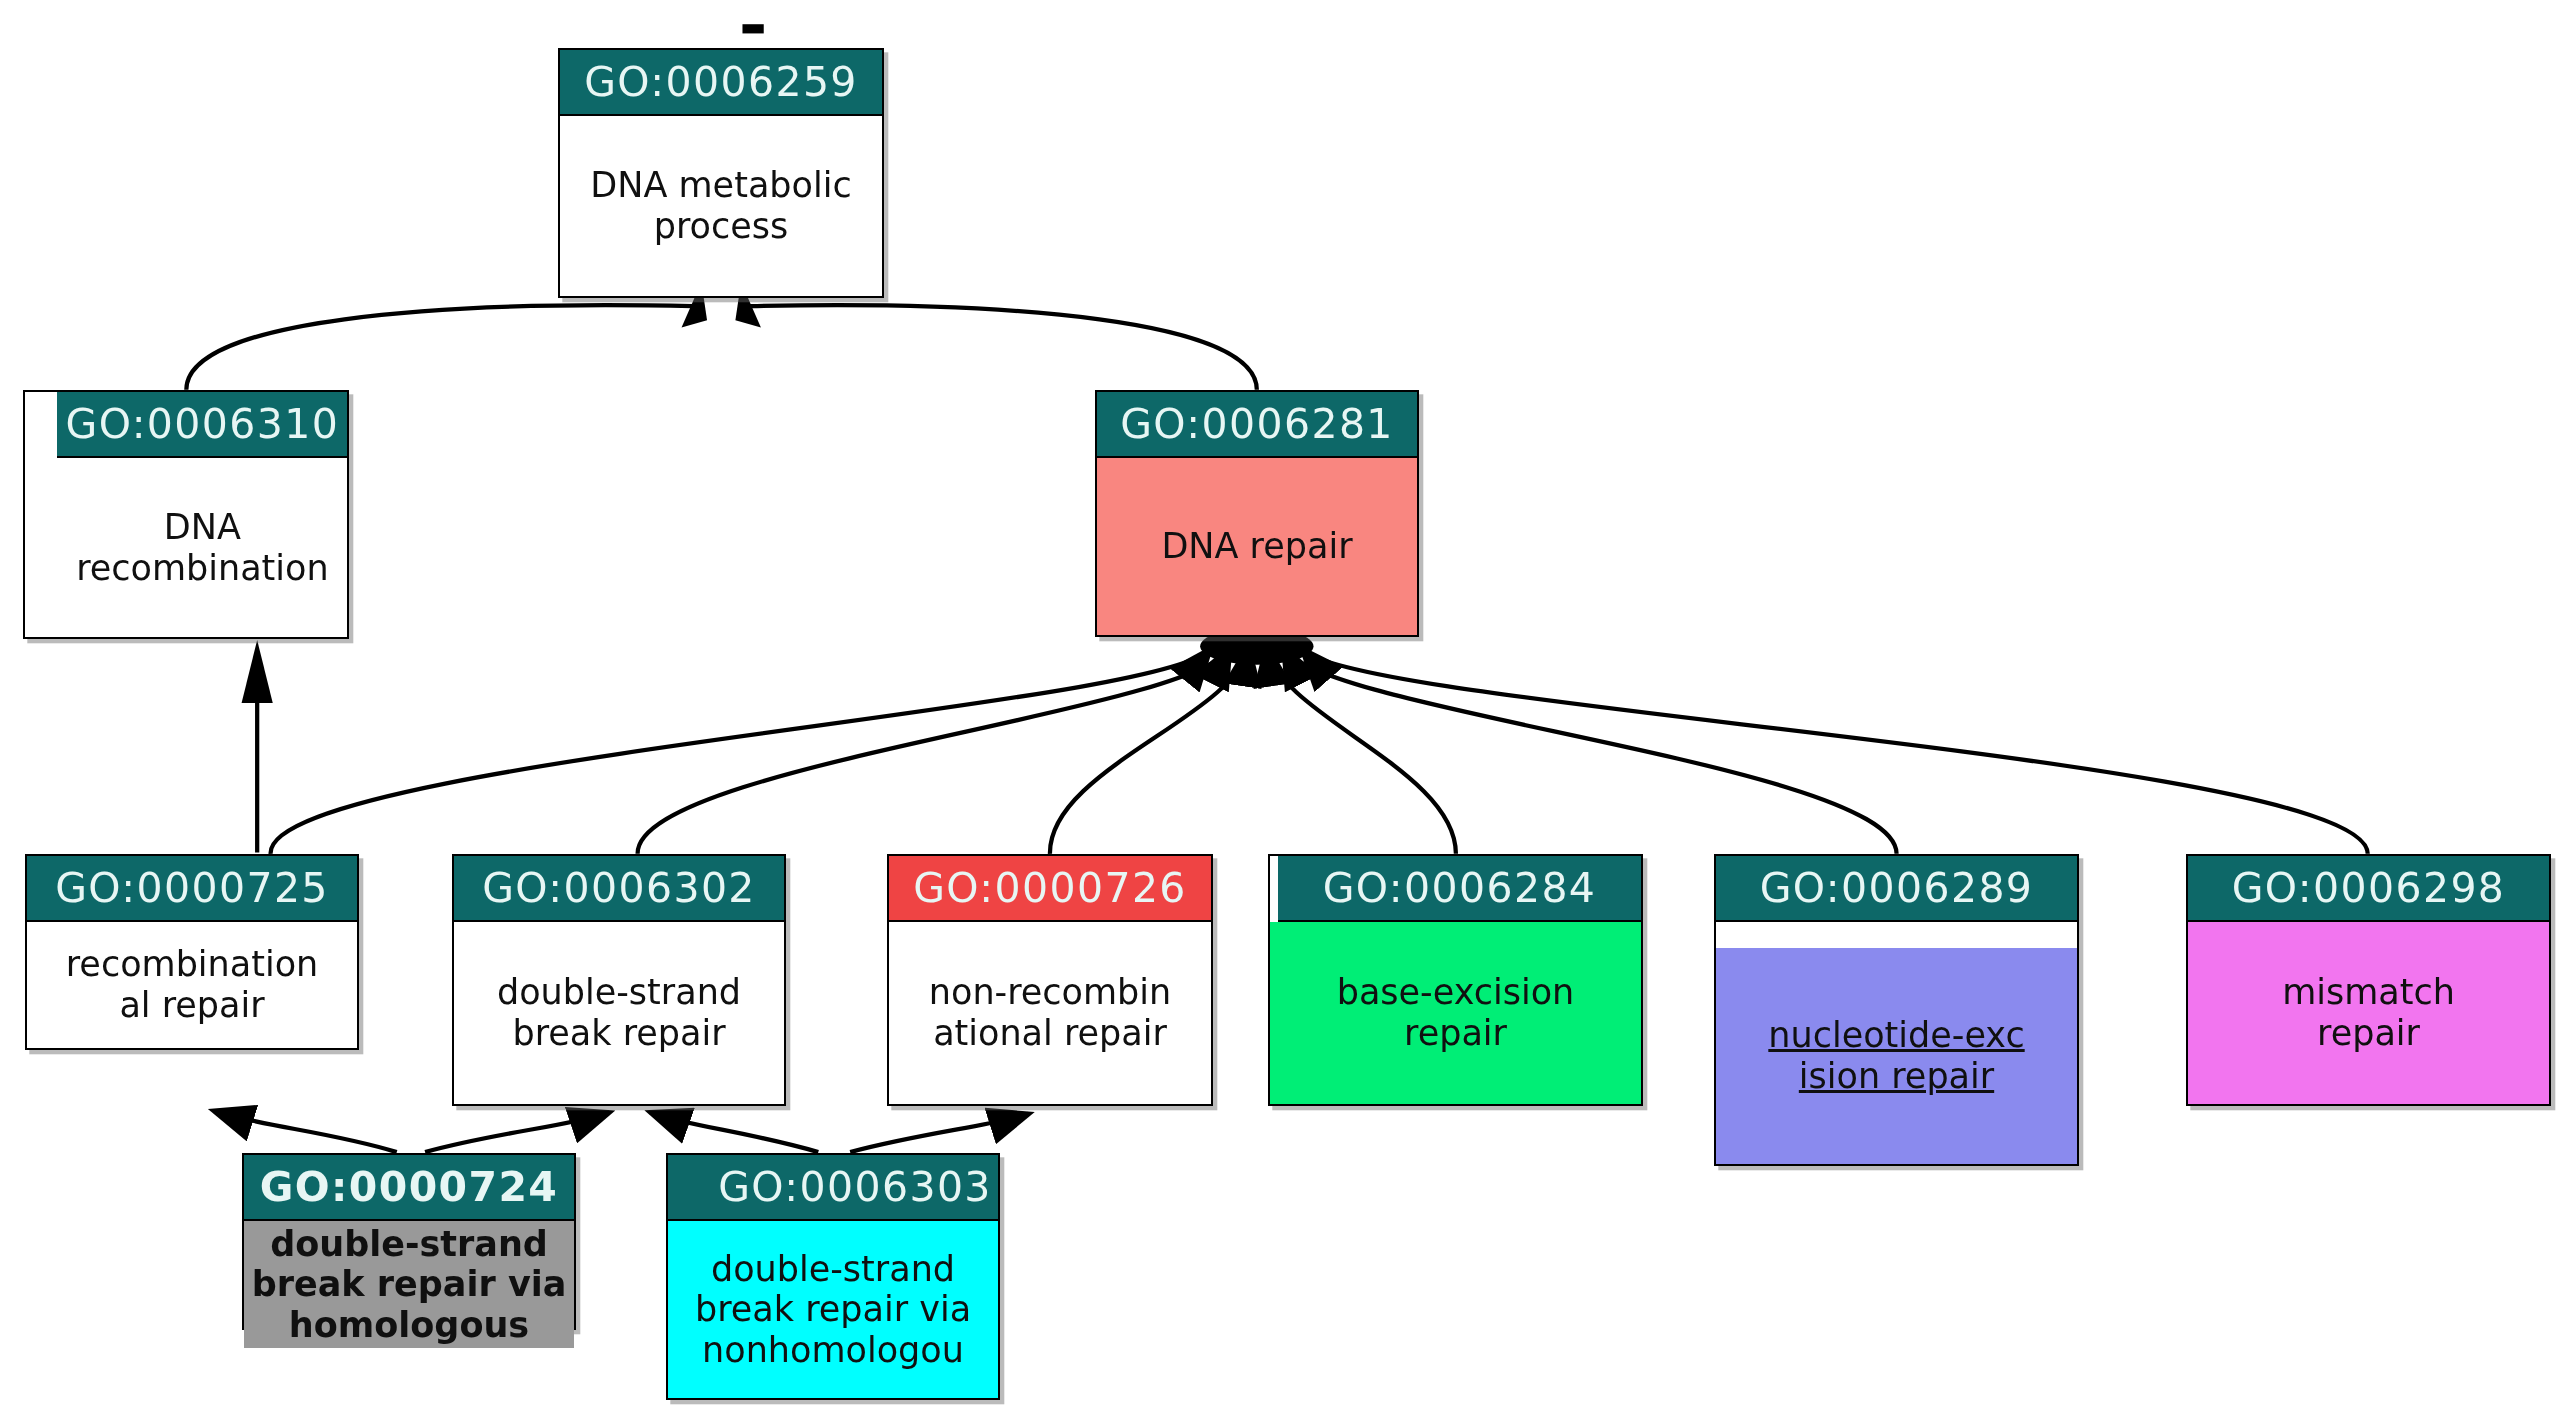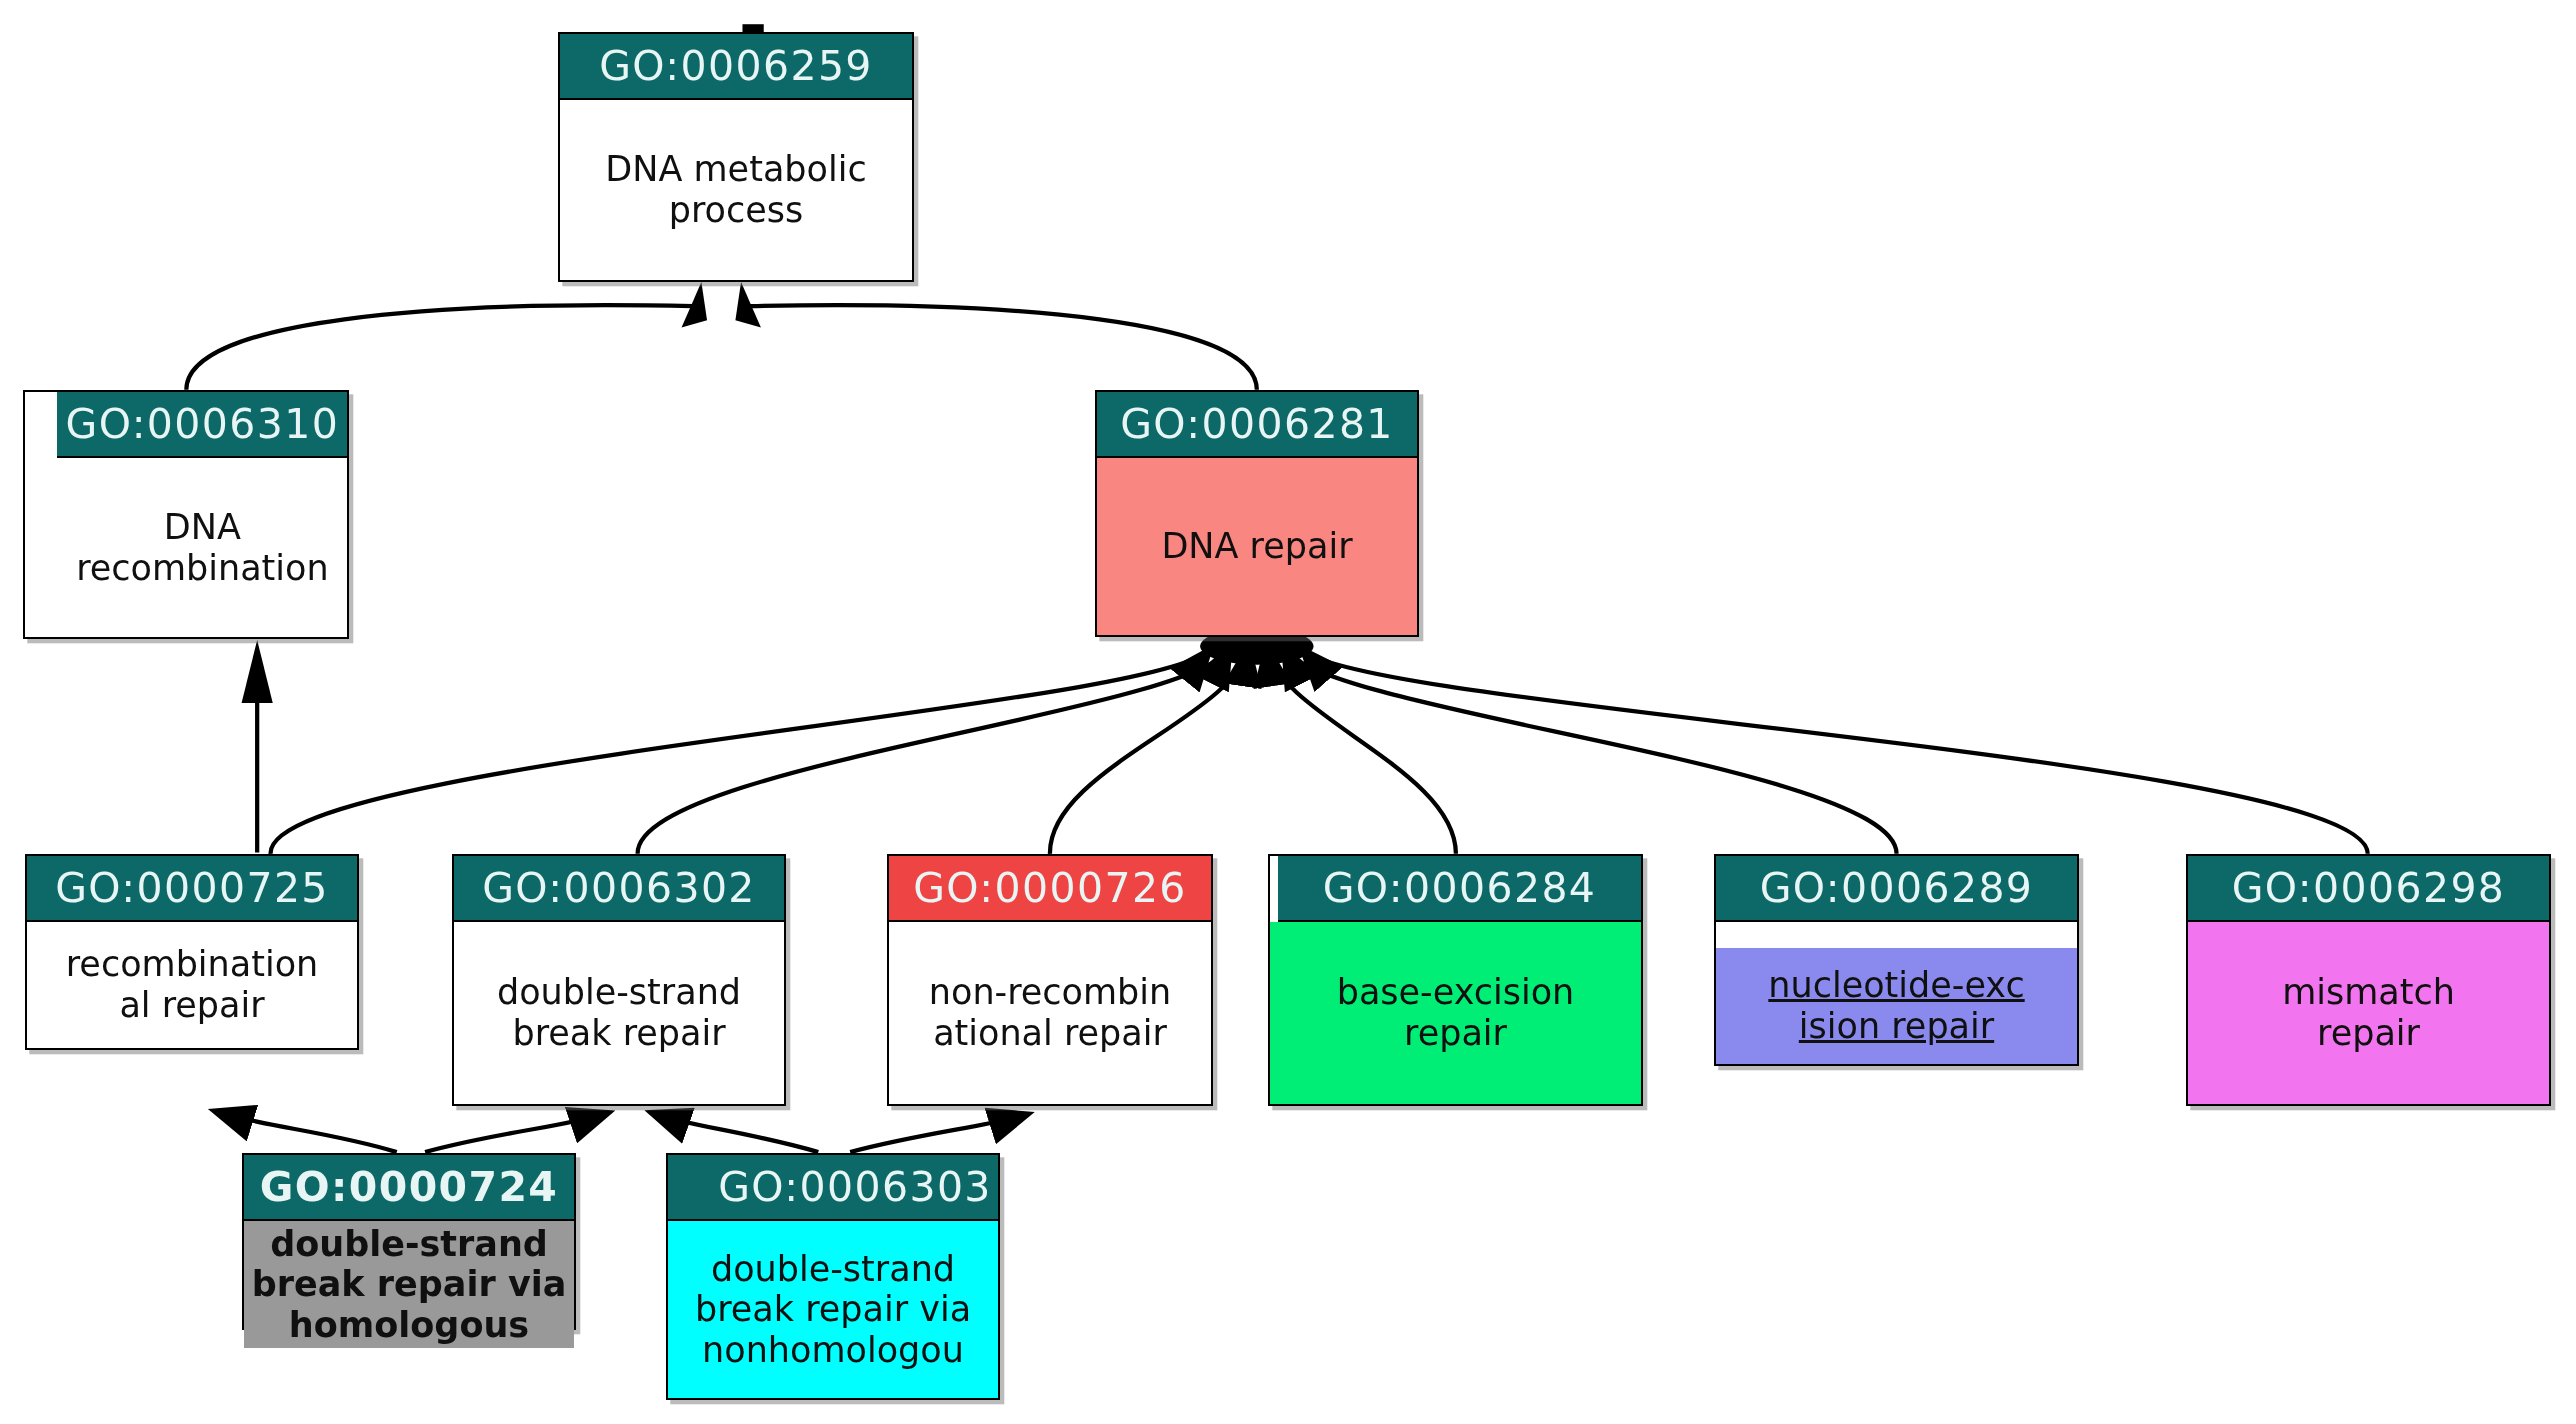--- a/index.html
+++ b/index.html
@@ -70,21 +70,21 @@
     <path d="M 2677 1205 C 2677 1080, 1858 1005, 1812 914" stroke="#000" stroke-width="6" fill="none" marker-end="url(#ah)"></path>
     <path d="M 3342 1205 C 3342 1070, 1912 1000, 1838 916" stroke="#000" stroke-width="6" fill="none" marker-end="url(#ah)"></path>
     <ellipse cx="1774" cy="912" rx="80" ry="26" fill="#000"></ellipse>
 
     <path d="M 560 1626 C 470 1598, 372 1590, 302 1568" stroke="#000" stroke-width="6" fill="none" marker-end="url(#ah)"></path>
     <path d="M 600 1626 C 700 1598, 800 1590, 860 1570" stroke="#000" stroke-width="6" fill="none" marker-end="url(#ah)"></path>
     <path d="M 1155 1626 C 1060 1598, 975 1590, 918 1570" stroke="#000" stroke-width="6" fill="none" marker-end="url(#ah)"></path>
     <path d="M 1200 1626 C 1305 1598, 1395 1590, 1452 1572" stroke="#000" stroke-width="6" fill="none" marker-end="url(#ah)"></path>
   </svg>
 
-  <div class="go-node" style="left:558px;top:32px;width:356px;height:250px;">
+  <div class="go-node" style="left:558px;top:48px;width:326px;height:250px;">
     <div class="hdr" style="background-color: rgb(13, 104, 104); color: rgb(231, 246, 244);">GO:0006259</div>
     <div class="bdy" style="background-color: rgb(255, 255, 255);">DNA metabolic
 process</div>
   </div>
 
   <div class="go-node" style="left:23.4px;top:390px;width:326px;height:249px;padding-left:32px;">
     <div class="hdr" style="background-color: rgb(13, 104, 104); color: rgb(231, 246, 244);">GO:0006310</div>
     <div class="bdy" style="background-color: rgb(255, 255, 255);">DNA
 recombination</div>
   </div>
@@ -111,21 +111,21 @@
     <div class="bdy" style="background-color: rgb(255, 255, 255);">non-recombin
 ational repair</div>
   </div>
 
   <div class="go-node" style="left:1268px;top:854px;width:375px;height:252px;">
     <div class="hdr" style="background-color: rgb(13, 104, 104); color: rgb(231, 246, 244); margin-left: 8px;">GO:0006284</div>
     <div class="bdy" style="background-color: rgb(0, 238, 118);">base-excision
 repair</div>
   </div>
 
-  <div class="go-node" style="left:1714px;top:854px;width:365px;height:212px;gap:26px;">
+  <div class="go-node" style="left:1714px;top:854px;width:365px;height:312px;gap:26px;">
     <div class="hdr" style="background-color: rgb(13, 104, 104); color: rgb(231, 246, 244);">GO:0006289</div>
     <div class="bdy" style="background-color: rgb(138, 138, 238); text-decoration: underline;">nucleotide-exc
 ision repair</div>
   </div>
 
   <div class="go-node" style="left:2186px;top:854px;width:365px;height:252px;">
     <div class="hdr" style="background-color: rgb(13, 104, 104); color: rgb(231, 246, 244);">GO:0006298</div>
     <div class="bdy" style="background-color: rgb(242, 117, 239);">mismatch
 repair</div>
   </div>

